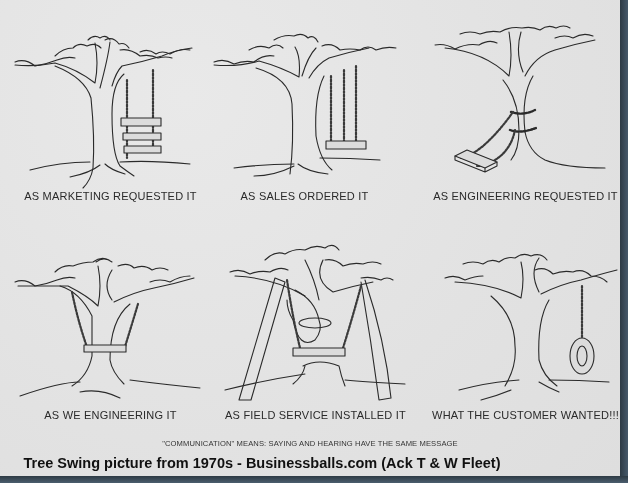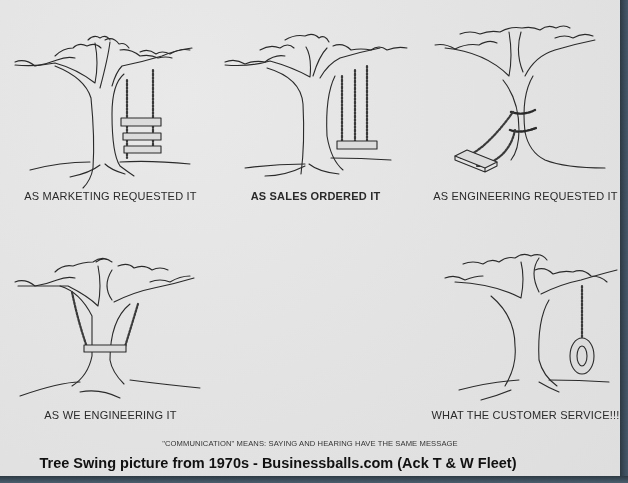--- a/index.html
+++ b/index.html
@@ -24,37 +24,37 @@
   }
   .panel { position: absolute; width: 205px; height: 215px; }
   .panel svg { position: absolute; left: 0; top: 0; }
   .caption {
     position: absolute; left: 0; width: 205px; text-align: center;
     font-size: 11px; letter-spacing: 0.2px; color: #2a2a2a;
     font-family: "Liberation Sans", sans-serif;
     margin-left: 8px;
   }
   .p1 { left: 0;   top: 0; }
-  .p2 { left: 205px; top: 0; font-weight: bold; }
+  .p2 { left: 194px; top: 0; }
   .p3 { left: 415px; top: 0; }
   .p4 { left: 0;   top: 220px; }
   .p5 { left: 205px; top: 220px; }
   .p6 { left: 415px; top: 220px; }
   .p1 .caption, .p2 .caption, .p3 .caption { top: 190px; }
   .p4 .caption, .p5 .caption, .p6 .caption { top: 189px; }
   .p1 .caption { left: 0; }
   .p2 .caption { left: 0; }
   .p3 .caption { left: 0; }
   .motto {
     position: absolute; left: 0; width: 620px; top: 439px; text-align: center;
     font-size: 7.6px; color: #333; letter-spacing: 0.1px;
   }
   .footer {
     position: absolute; left: 0; width: 524px; top: 455px; text-align: center;
-    font-size: 14.5px; font-weight: bold; color: #111; margin-left: 16px;
+    font-size: 14.5px; font-weight: bold; color: #111;
   }
   svg path, svg line, svg rect, svg ellipse { fill: none; stroke: #2a2a2a; stroke-width: 1.1; stroke-linecap: round; stroke-linejoin: round; }
   svg .rope { stroke-dasharray: 2 1.5; stroke-width: 2.2; stroke: #3a3a3a; }
   svg .seat { fill: #dcdcdc; }
 </style>
 </head>
 <body>
 
 <div class="sheet">
 
@@ -111,33 +111,49 @@
       <path d="M60 66 q20 6 32 30 q0 20 0 40 q-4 20 -20 30"></path>
       <path d="M130 84 q-20 16 -20 56 q2 12 14 24"></path>
       <path d="M20 176 q40 -14 60 -14 M80 172 q20 -4 40 6 M130 160 q30 4 70 8"></path>
       <path class="rope" d="M72 72 q6 30 16 58"></path>
       <path class="rope" d="M138 84 q-6 20 -14 46"></path>
       <rect class="seat" x="84" y="125" width="42" height="7"></rect>
     </svg>
     <div class="caption">AS WE ENGINEERING IT</div>
   </div>
 
+  <div class="panel p5">
+    <svg width="205" height="190">
+      <path d="M25 52 q10 -4 20 2 q10 -4 20 -2 q10 -6 18 -2 M60 40 q10 -10 20 -6 q10 -6 20 -4 q10 -6 20 -2 q8 -6 14 2 M120 40 q10 -2 18 6 q10 -4 20 -2 q10 -4 18 0 M156 58 q10 -2 20 2 q6 -4 12 0"></path>
+      <path d="M30 56 q40 2 70 20 M100 40 q10 20 14 40 M118 40 q-10 20 10 32 q20 -6 40 -10"></path>
+      <path d="M90 70 q20 10 24 30 q4 10 -4 20 q-16 10 -22 -20 q-6 -10 -6 -20"></path>
+      <ellipse cx="110" cy="103" rx="16" ry="5"></ellipse>
+      <path d="M70 58 l-36 122 l12 0 l34 -118 z"></path>
+      <path d="M160 60 q20 60 26 118 l-12 2 q-8 -60 -18 -118"></path>
+      <path class="rope" d="M82 60 q6 40 14 72"></path>
+      <path class="rope" d="M156 66 q-8 30 -18 62"></path>
+      <rect class="seat" x="88" y="128" width="52" height="8"></rect>
+      <path d="M98 146 q16 -8 36 0 q2 10 6 20 M100 146 q-2 10 -12 18"></path>
+      <path d="M20 170 q40 -10 80 -16 M140 160 q20 2 60 4"></path>
+    </svg>
+    <div class="caption">AS FIELD SERVICE INSTALLED IT</div>
+  </div>
 
   <div class="panel p6">
     <svg width="205" height="190">
       <path d="M30 58 q10 -4 20 2 q10 -4 18 -4 M48 44 q10 -4 20 0 q8 -6 16 -2 q8 -6 16 -4 q8 -6 16 -2 q10 -4 16 4 M120 50 q10 -4 18 4 q10 -4 20 -2 q10 -4 18 4 q10 0 16 6"></path>
       <path d="M40 62 q40 2 66 16 q4 -20 0 -36 M124 72 q-10 -20 0 -34 M126 74 q20 -10 40 -14 q20 -6 36 -10"></path>
       <path d="M76 76 q24 20 24 50 q2 20 -10 40"></path>
       <path d="M134 80 q-12 20 -10 60 q4 16 18 26"></path>
       <path d="M44 170 q30 -8 60 -10 M96 170 q-14 6 -30 10 M124 162 q10 6 20 10 M134 160 q30 0 60 2"></path>
       <line class="rope" x1="167" y1="66" x2="167" y2="118"></line>
       <ellipse cx="167" cy="136" rx="12" ry="18" style="fill:#dcdcdc"></ellipse>
       <ellipse cx="167" cy="136" rx="5" ry="10"></ellipse>
     </svg>
-    <div class="caption">WHAT THE CUSTOMER SERVICE!!!</div>
+    <div class="caption">WHAT THE CUSTOMER WANTED!!!</div>
   </div>
 
   <div class="motto">"COMMUNICATION" MEANS:  SAYING AND HEARING HAVE THE SAME MESSAGE</div>
   <div class="footer">Tree Swing picture from 1970s - Businessballs.com (Ack T &amp; W Fleet)</div>
 </div>
 
 <div class="edge-right"></div>
 <div class="edge-bottom"></div>
 
 </body></html>

